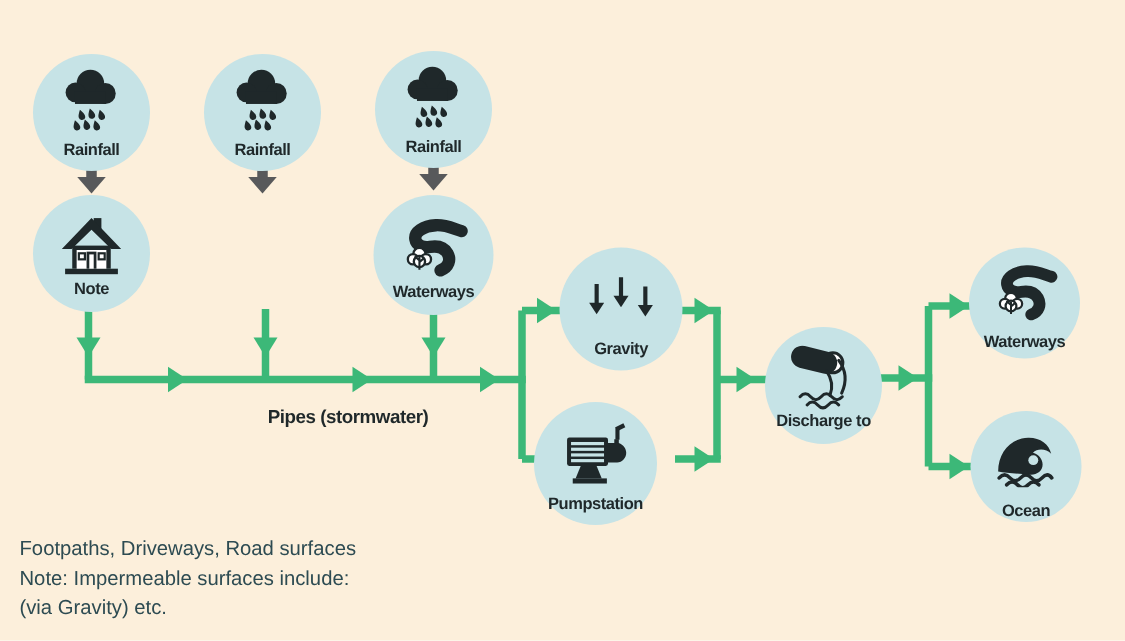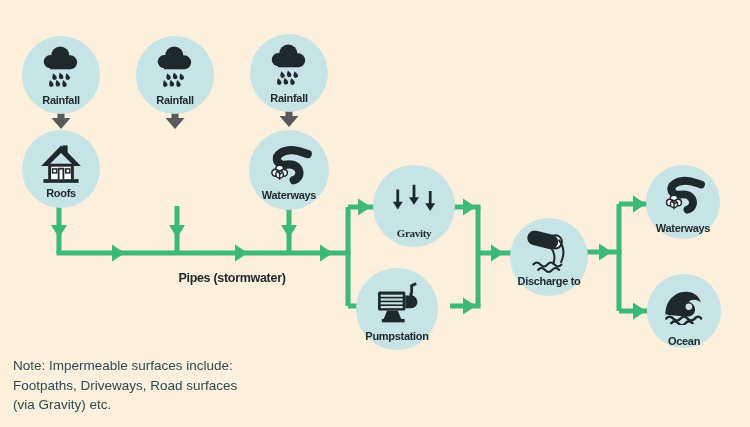--- a/index.html
+++ b/index.html
@@ -14,21 +14,21 @@
   .node .icon{position:absolute;left:50%;transform:translateX(-50%);color:var(--icon);}
   .lbl{position:absolute;left:0;right:0;text-align:center;font-weight:bold;
        font-size:11px;line-height:11px;letter-spacing:-0.3px;color:var(--icon);}
   
   #n-rainfall1{left:22px;top:36px;width:78px;height:78px;}
   #n-rainfall2{left:136px;top:36px;width:78px;height:78px;}
   #n-rainfall3{left:250px;top:34px;width:78px;height:78px;}
   #n-roofs{left:22px;top:130px;width:78px;height:78px;}
   #n-impermeable{left:134px;top:128px;width:82px;height:82px;}
   #n-waterways-left{left:249px;top:130px;width:80px;height:80px;}
-  #n-gravity{left:373px;top:165px;width:82px;height:82px;font-family:Liberation Serif, serif;}
+  #n-gravity{left:373px;top:165px;width:82px;height:82px;}
   #n-pumpstation{left:356px;top:268px;width:82px;height:82px;}
   #n-discharge{left:510px;top:218px;width:78px;height:78px;}
   #n-waterways-right{left:646px;top:165px;width:74px;height:74px;}
   #n-ocean{left:647px;top:274px;width:74px;height:74px;}
   
   #n-rainfall1 .icon,#n-rainfall2 .icon,#n-rainfall3 .icon{width:47px;height:46px;top:7px;}
   #n-roofs .icon{width:47px;height:44px;top:11px;}
   #n-impermeable .icon{width:40px;height:38px;top:10px;}
   #n-waterways-left .icon{width:50px;height:44px;top:13px;}
   #n-gravity .icon{width:50px;height:34px;top:19px;}
@@ -224,21 +224,21 @@
     <svg class="icon" viewBox="0 0 64 62">
         <use href="#icon-rain"></use>
       </svg>
     <div class="lbl">Rainfall</div>
   </div>
 
   <div class="node" id="n-roofs">
     <svg class="icon" viewBox="0 0 64 60">
         <use href="#icon-house"></use>
       </svg>
-    <div class="lbl">Roofs</div>
+    <div class="lbl">Note</div>
   </div>
   <div class="node" id="n-waterways-left">
     <svg class="icon" viewBox="0 0 64 56">
         <use href="#icon-river"></use>
       </svg>
     <div class="lbl">Waterways</div>
   </div>
 
   <div class="node" id="n-gravity">
     <svg class="icon" viewBox="0 0 64 44">
@@ -269,18 +269,18 @@
   <div class="node" id="n-ocean">
     <svg class="icon" viewBox="0 0 64 56">
         <use href="#icon-wave"></use>
       </svg>
     <div class="lbl">Ocean</div>
   </div>
 
   <div class="pipes-label">Pipes (stormwater)</div>
 
   <div class="note">
+    <div>Footpaths, Driveways, Road surfaces</div>
     <div>Note: Impermeable surfaces include:</div>
-    <div>Footpaths, Driveways, Road surfaces</div>
     <div>(via Gravity) etc.</div>
   </div>
 
 </div>
 
 </body></html>

